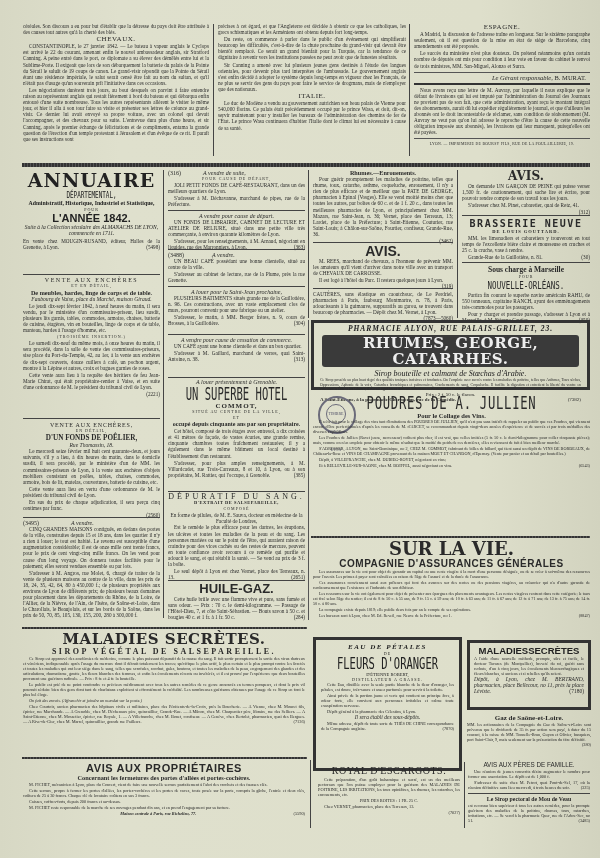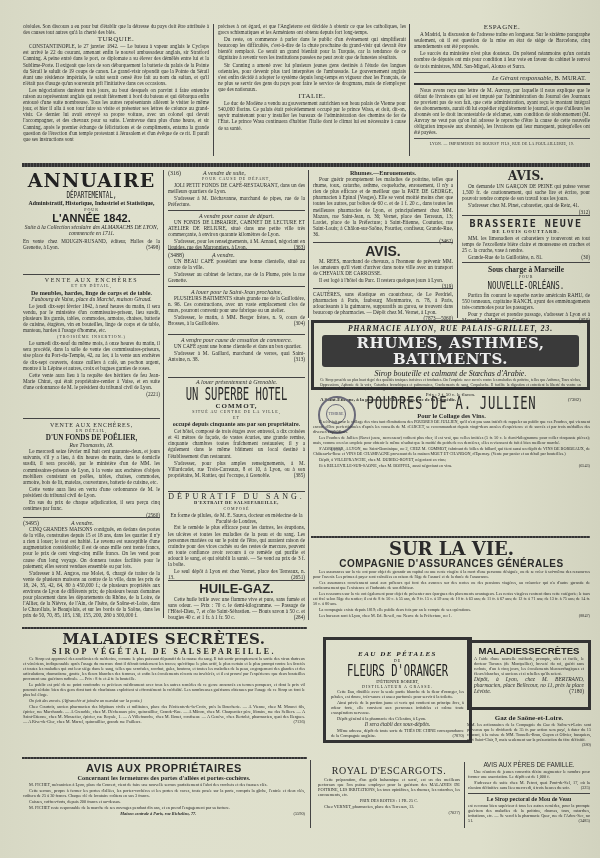--- a/index.html
+++ b/index.html
@@ -20,21 +20,21 @@
   .sm-caps{font-size:4px;letter-spacing:1px;text-align:center;}
   .clr{clear:both;}
 </style>
 </head>
 <body>
 
 <div class="page">
 
   <div class="abs txt" style="left:23px;top:23px;width:186px;">
     <p style="text-indent:0">céréales. Son discours a eu pour but d'établir que la détresse du pays doit être attribuée à des causes tout autres qu'à la cherté des blés.</p>
-    <div class="head-sec">TURQUIE.</div>
+    <div class="head-sec">CHEVAUX.</div>
     <p>CONSTANTINOPLE, le 27 janvier 1842. — Le bateau à vapeur anglais le Cyclops est arrivé le 22 du courant, amenant enfin le nouvel ambassadeur anglais, sir Stratford Canning. A peine entré dans le port, ce diplomate a su élever des démêlés entre lui et la Sublime-Porte. Il exigeait que lors de son débarquement la batterie du palais de la Pointe du Sérail le saluât de 19 coups de canon. Le grand-visir répondit que la Pointe du Sérail étant une résidence impériale, le salut serait censé être fait au nom du sultan, et qu'il n'était pas d'usage qu'un souverain prît l'initiative dans ces occasions.</p>
     <p>Les négociations durèrent trois jours, au bout desquels on parvint à faire entendre raison au représentant anglais qui restait fièrement à bord du bateau et qui débarqua enfin entouré d'une suite nombreuse. Tous les autres représentants allèrent le visiter le même jour, et hier il alla à son tour faire sa visite et présenter ses lettres de créance au grand-visir. Ce dernier lui avait envoyé sa propre voiture, avec un colonel qui devait l'accompagner, et des chevaux pour sa suite. L'entrevue dura plus d'une heure, et sir Canning, après le premier échange de félicitations et de compliments, entama la grande question de l'érection d'un temple protestant à Jérusalem et d'un évêque de ce rit. Il paraît que ses instructions sont</p>
   </div>
   <div class="vrule" style="left:213px;top:24px;height:132px;"></div>
   <div class="abs txt" style="left:218px;top:23px;width:188px;">
     <p style="text-indent:0">précises à cet égard, et que l'Angleterre est décidée à obtenir ce que les catholiques, les grecs schismatiques et les Arméniens ont obtenu depuis fort long-temps.</p>
     <p>Du reste, on commence à parler dans le public d'un événement qui simplifierait beaucoup les difficultés, c'est-à-dire de la chute prochaine du grand-visir qui devrait être bientôt remplacé. Ce serait un grand bienfait pour la Turquie, car la tendance de ce dignitaire à revenir vers les institutions passées ne peut avoir que de funestes résultats.</p>
     <p>Sir Canning a amené avec lui plusieurs jeunes gens destinés à l'étude des langues orientales, pour devenir plus tard interprètes de l'ambassade. Le gouvernement anglais s'est enfin décidé à adopter le système depuis long-temps en vigueur chez les Français, de ne plus se servir des gens du pays pour faire le service de drogmans, mais de n'employer que des nationaux.</p>
     <div class="head-sec">ITALIE.</div>
     <p>Le duc de Modène a vendu au gouvernement autrichien son beau palais de Vienne pour 540,000 florins. Ce palais était précédemment occupé par le prince Wasa, et doit, dit-on, servir maintenant pour y installer les bureaux de l'administration des chemins de fer de l'État. Le prince Wasa continuera d'habiter l'Italie dont le climat lui est nécessaire à cause de sa santé.</p>
@@ -205,21 +205,21 @@
   <div class="abs txt" style="left:462px;top:265px;width:128px;">
     <div class="center bold" style="font-size:7.5px;line-height:9px;">Sous charge à Marseille</div>
     <div class="sm-caps">POUR</div>
     <div class="center" style="font-size:10px;line-height:12px;font-family:'DejaVu Sans Mono',monospace;transform:scaleX(0.75);">NOUVELLE-ORLÉANS.</div>
     <p>Partira fin courant le superbe navire américain RAHU, de 550 tonneaux, capitaine RANCH, ayant des emménagements très-commodes pour les passagers.</p>
     <p><span>Pour y charger et prendre passage, s'adresser à Lyon et à Marseille, à M. Etienne Gautier.</span> <span class="num">(350)</span></p>
   </div>
 
   <div class="box" style="left:311px;top:320px;width:279px;height:70px;border-width:3px;">
     <div class="center bold ital" style="font-size:7.5px;letter-spacing:1px;margin-top:1px;">PHARMACIE ALYON, RUE PALAIS-GRILLET, 23.</div>
-    <div class="center" style="margin:2px 8px;background:#3a3a3a;color:#eee;border-radius:3px;font-size:15px;line-height:16px;font-weight:bold;font-family:'DejaVu Serif',serif;letter-spacing:0.5px;">RHUMES, ASTHMES, BATIMENTS.</div>
+    <div class="center" style="margin:2px 8px;background:#3a3a3a;color:#eee;border-radius:3px;font-size:15px;line-height:16px;font-weight:bold;font-family:'DejaVu Serif',serif;letter-spacing:0.5px;">RHUMES, GEORGE, CATARRHES.</div>
     <div class="center ital" style="font-size:8px;line-height:9px;">Sirop bouteille et calmant de Stœchas d'Arabie.</div>
     <div class="txt" style="padding:0 6px;font-size:3.8px;line-height:4.5px;">Ce Sirop possède au plus haut degré des qualités toniques incisives et fondantes. On l'emploie avec succès contre les maladies de poitrine, telles que Asthmes, Toux sèches, Oppressions, Aphonie de la voix, Catarrhes bronchiques et pulmonaires, Crachements de sang, Coqueluche. Il facilite la digestion et entretient la liberté du ventre en évacuant la Bile et les Glaires; il réussit également dans les Affections nerveuses et les Faiblesses d'estomac.</div>
     <div class="center" style="font-size:5px;">Prix : 2 f. 50 c. le flacon.</div>
     <div class="txt" style="padding:0 6px;font-size:5px;"><span class="bold">A Saint-Etienne, à la pharmacie Chermezon, rue de la Comédie.</span> <span class="num">(7382)</span></div>
   </div>
 
   <div class="abs" style="left:318px;top:396px;width:34px;height:34px;border:2px solid #6b6b7a;border-radius:50%;">
     <div style="position:absolute;left:6px;top:6px;width:18px;height:18px;border:1px solid #6b6b7a;border-radius:50%;font-size:4px;text-align:center;line-height:18px;color:#55556a;">TIMBRE ROYAL · LYON</div>
   </div>
   <div class="abs txt" style="left:313px;top:394px;width:277px;">
@@ -268,21 +268,21 @@
     <div class="center bold" style="font-size:6.3px;line-height:7.5px;white-space:nowrap;overflow:hidden;">Concernant les fermetures des portes d'allées et portes-cochères.</div>
     <div style="font-size:4.3px;line-height:5px;">
       <p>M. FICHET, mécanicien à Lyon, place du Concert, vient de faire une nouvelle serrure parfaitement à l'abri des crochets et des fausses clés.</p>
       <p>Cette serrure, propre à fermer les portes d'allées, les portes-cochères et les portes de caves, toute posée sur la porte, compris la gâche, l'entrée et deux clés, coûtera de 25 à 30 francs. Chaque clé de locataire coûtera en sus 3 francs.</p>
       <p>Caisses, coffres-forts, depuis 200 francs et au-dessus.</p>
       <p>M. FICHET reste responsable de la marche de ses ouvrages pendant dix ans, et en prend l'engagement par sa facture.</p>
       <p class="center bold ital" style="text-indent:0"><span>Maison centrale à Paris, rue Richelieu, 77.</span> <span class="num" style="font-style:normal;font-weight:normal;">(5590)</span></p>
     </div>
   </div>
 
-  <div class="box" style="left:323px;top:637px;width:149px;height:106px;border-width:3px;padding:10px 5px;">
+  <div class="box" style="left:313px;top:637px;width:149px;height:134px;border-width:3px;padding:3px 5px;">
     <div class="center bold ital" style="font-size:7px;letter-spacing:1.5px;">EAU DE PÉTALES</div>
     <div class="sm-caps">DE</div>
     <div class="center" style="font-size:15px;line-height:16px;font-family:'DejaVu Sans Mono',monospace;transform:scaleX(0.7);white-space:nowrap;margin:0 -30px;">FLEURS D'ORANGER</div>
     <div class="center" style="font-size:4.5px;">D'ÉTIENNE ROBERT,</div>
     <div class="sm-caps">DISTILLATEUR A GRASSE.</div>
     <div class="txt" style="font-size:4.3px;line-height:5px;">
       <p>Cette Eau, distillée avec la seule partie blanche de la fleur d'oranger, les pétales, est douce, très-suave et assez parfumée pour servir à la toilette.</p>
       <p>Ainsi privée de la portion jaune et verte qui contient un principe âcre, à odeur forte, elle convient aux personnes irritables et calme toute exaspération nerveuse.</p>
       <p>Dépôt général à la pharmacie des Célestins, à Lyon.</p>
       <p class="center ital" style="font-size:5.5px;text-indent:0">Il sera établi des sous-dépôts.</p>

